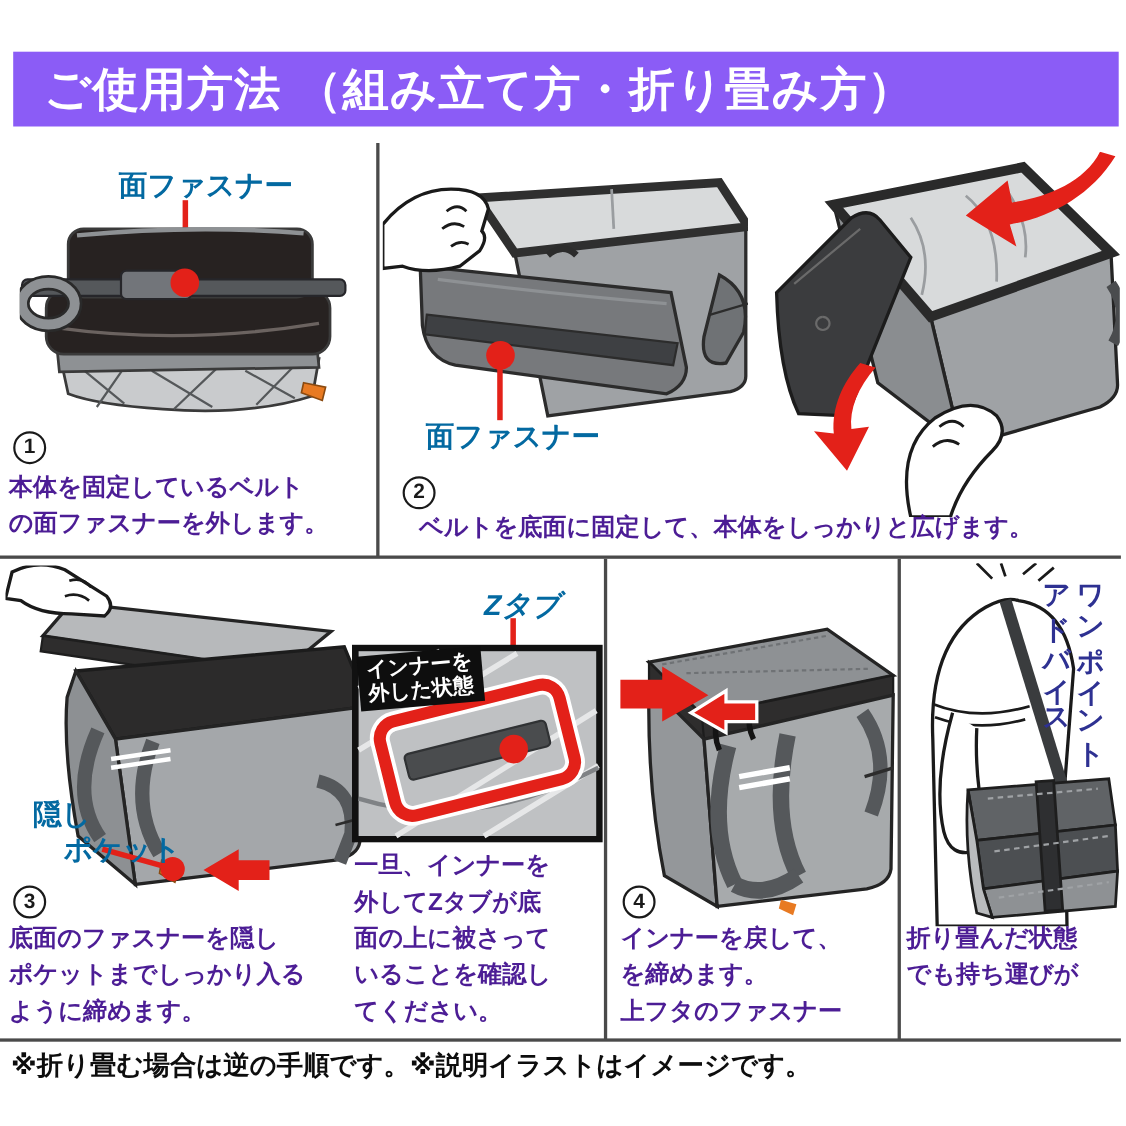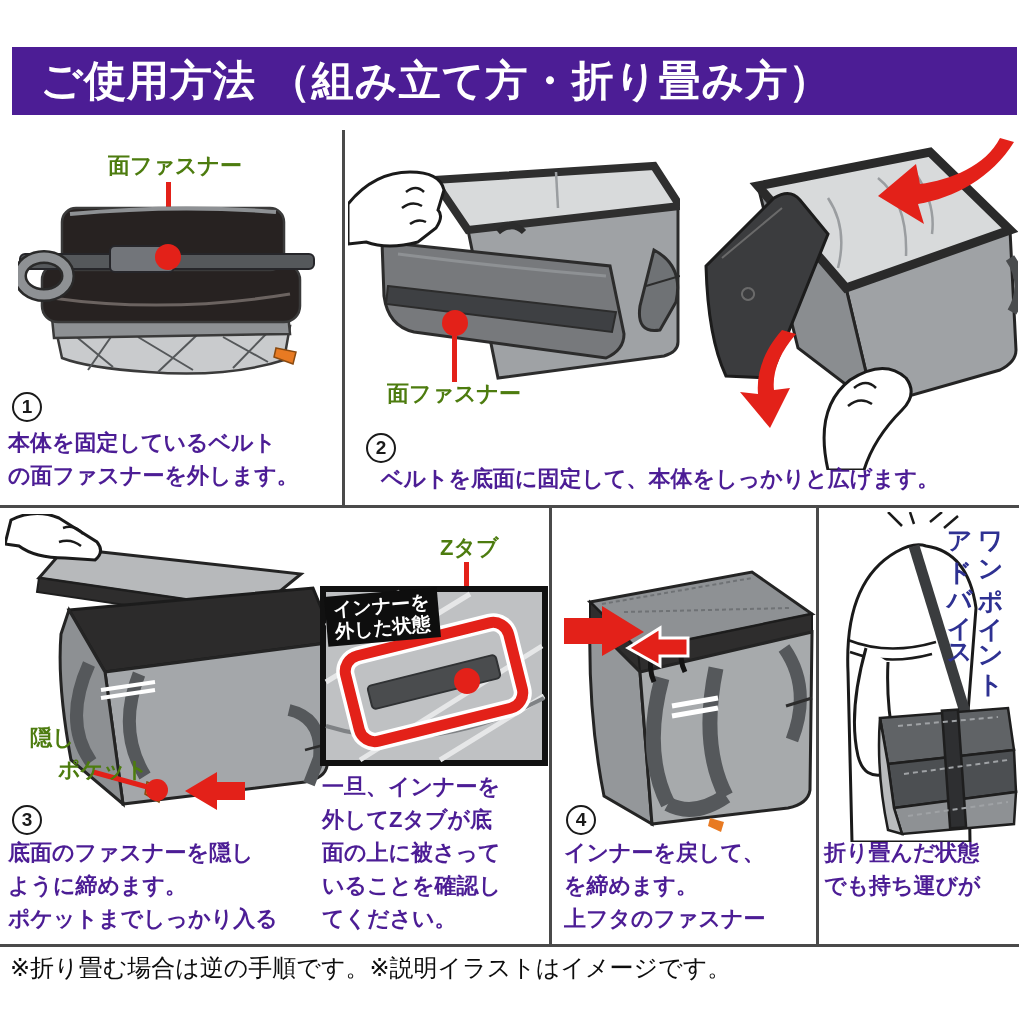--- a/index.html
+++ b/index.html
@@ -3,44 +3,44 @@
 <meta charset="utf-8">
 <style>
   html,body { margin:0; padding:0; background:#ffffff; }
   #sheet {
     position:relative; width:1024px; height:1024px; background:#ffffff;
     font-family:"Liberation Sans","DejaVu Sans",sans-serif; color:#111;
     overflow:hidden;
   }
   .abs { position:absolute; }
   .hdr {
-    left:12px; top:47px; width:1005px; height:68px; background:#4c1d95;
+    left:12px; top:47px; width:1005px; height:68px; background:#8b5cf6;
     display:flex; align-items:center; padding-left:28px; box-sizing:border-box;
   }
   .hdr span { color:#fff; font-weight:bold; font-size:42px; letter-spacing:1px; white-space:nowrap; }
   .divider { background:#4a4a4a; }
-  .callout { font-weight:bold; font-size:22px; color:#4d7c0f; white-space:nowrap; }
+  .callout { font-weight:bold; font-size:26px; color:#0369a1; white-space:nowrap; }
   .t { font-weight:bold; font-size:22px; line-height:33px; color:#4c1d95; white-space:nowrap; }
   .circ {
     display:flex; width:30px; height:30px; border:2.5px solid #1a1a1a; border-radius:50%;
     align-items:center; justify-content:center; font-size:19px; font-weight:bold; color:#1a1a1a;
     box-sizing:border-box; background:#fff;
   }
   .leader-v { width:5px; background:#e32119; }
   .dot { width:26px; height:26px; border-radius:50%; background:#e32119; }
   .inset-label {
     background:#0e0e0e; color:#ffffff; font-weight:bold; font-size:19px; line-height:22px;
     padding:3px 8px; transform:rotate(-5deg); z-index:4; white-space:nowrap;
   }
   .vtxt {
     writing-mode:vertical-rl; text-orientation:upright;
     font-weight:bold; font-size:25px; color:#2e3192; line-height:31px; height:240px;
   }
   .vtxt div { display:block; }
-  .foot { font-weight:normal; font-size:24px; color:#0d0d0d; white-space:nowrap; }
+  .foot { font-weight:bold; font-size:24px; color:#0d0d0d; white-space:nowrap; }
   svg { display:block; }
 </style>
 </head>
 <body>
 
 <div id="sheet">
 
   <div class="abs hdr">
     <span>ご使用方法 （組み立て方・折り畳み方）</span>
   </div>
@@ -128,25 +128,25 @@
     <line x1="88" y1="258" x2="146" y2="274" stroke="#e32119" stroke-width="5"></line>
     <circle cx="152" cy="276" r="11" fill="#e32119"></circle>
     <polygon points="180,277 212,258 212,268 240,268 240,286 212,286 212,296" fill="#e32119"></polygon>
   </svg>
 
   <div class="abs callout" style="left:30px; top:723px;">隠し</div>
   <div class="abs callout" style="left:10px; top:755px;margin-left:48px;">ポケット</div>
   <div class="abs circ" style="left:12px; top:805px;">3</div>
   <div class="abs" style="left:8px; top:836px;">
     <div class="t">底面のファスナーを隠し</div>
+    <div class="t">ポケットまでしっかり入る</div>
     <div class="t">ように締めます。</div>
-    <div class="t">ポケットまでしっかり入る</div>
-  </div>
-
-  <div class="abs callout" style="left:440px; top:533px;">Zタブ</div>
+  </div>
+
+  <div class="abs callout" style="left:440px; top:533px;font-style:italic;">Zタブ</div>
   <div class="abs leader-v" style="left:464px; top:562px; height:112px;"></div>
 
   <svg class="abs" style="left:320px; top:586px;" width="228" height="180" viewBox="0 0 228 180">
     <rect x="3" y="3" width="222" height="174" fill="#bfc1c3" stroke="#111111" stroke-width="6"></rect>
     <path d="M6,40 L80,6 M6,96 L150,8 M40,174 L222,60 M120,174 L224,110" stroke="#e6e7e8" stroke-width="5" fill="none"></path>
     <path d="M6,140 Q110,172 224,112" stroke="#7f8285" stroke-width="4" fill="none"></path>
     <g transform="rotate(-14 114 96)">
       <rect x="30" y="52" width="168" height="88" rx="16" fill="none" stroke="#ffffff" stroke-width="18"></rect>
       <rect x="30" y="52" width="168" height="88" rx="16" fill="none" stroke="#e32119" stroke-width="11"></rect>
       <rect x="48" y="84" width="132" height="24" rx="4" fill="#4a4c4e" stroke="#303234" stroke-width="2"></rect>

